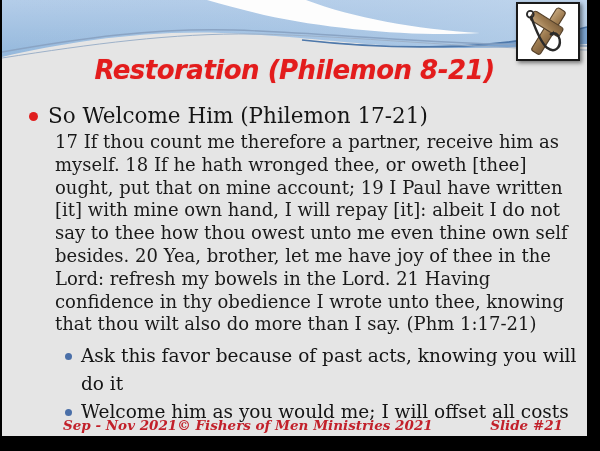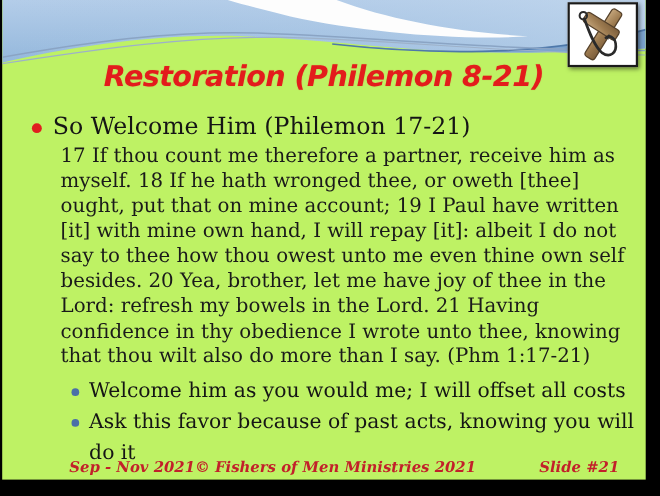--- a/index.html
+++ b/index.html
@@ -7,21 +7,21 @@
     width:600px;height:451px;
     background:#000;
     position:relative;
     overflow:hidden;
     font-family:"DejaVu Serif", serif;
   }
   .slide{
     position:absolute;
     left:2px; top:0;
     width:585px; height:436px;
-    background:#bef264;
+    background:#e5e5e5;
     overflow:hidden;
   }
   .wave-svg{
     position:absolute; left:0; top:0;
     width:585px; height:70px;
     display:block;
   }
   .logo-box{
     position:absolute;
     left:514px; top:2px;
@@ -169,25 +169,25 @@
     <div class="main-bullet">
       <span class="dot"></span>
       <span class="txt">So Welcome Him (Philemon 17-21)</span>
     </div>
 
     <div class="scripture">17 If thou count me therefore a partner, receive him as myself. 18 If he hath wronged thee, or oweth [thee] ought, put that on mine account; 19 I Paul have written [it] with mine own hand, I will repay [it]: albeit I do not say to thee how thou owest unto me even thine own self besides. 20 Yea, brother, let me have joy of thee in the Lord: refresh my bowels in the Lord. 21 Having confidence in thy obedience I wrote unto thee, knowing that thou wilt also do more than I say.  (Phm 1:17-21)</div>
 
     <div class="sub-bullets">
       <div class="sub-bullet">
         <span class="dot"></span>
-        <span class="txt">Welcome him as you would me; I will offset all costs</span>
+        <span class="txt">Ask this favor because of past acts, knowing you will do it</span>
       </div>
       <div class="sub-bullet">
         <span class="dot"></span>
-        <span class="txt">Ask this favor because of past acts, knowing you will do it</span>
+        <span class="txt">Welcome him as you would me; I will offset all costs</span>
       </div>
     </div>
 
   </div>
 
   <div class="footer">
     <span class="f-left">Sep - Nov 2021</span>
     <span class="f-center">© Fishers of Men Ministries 2021</span>
     <span class="f-right">Slide #21</span>
   </div>

